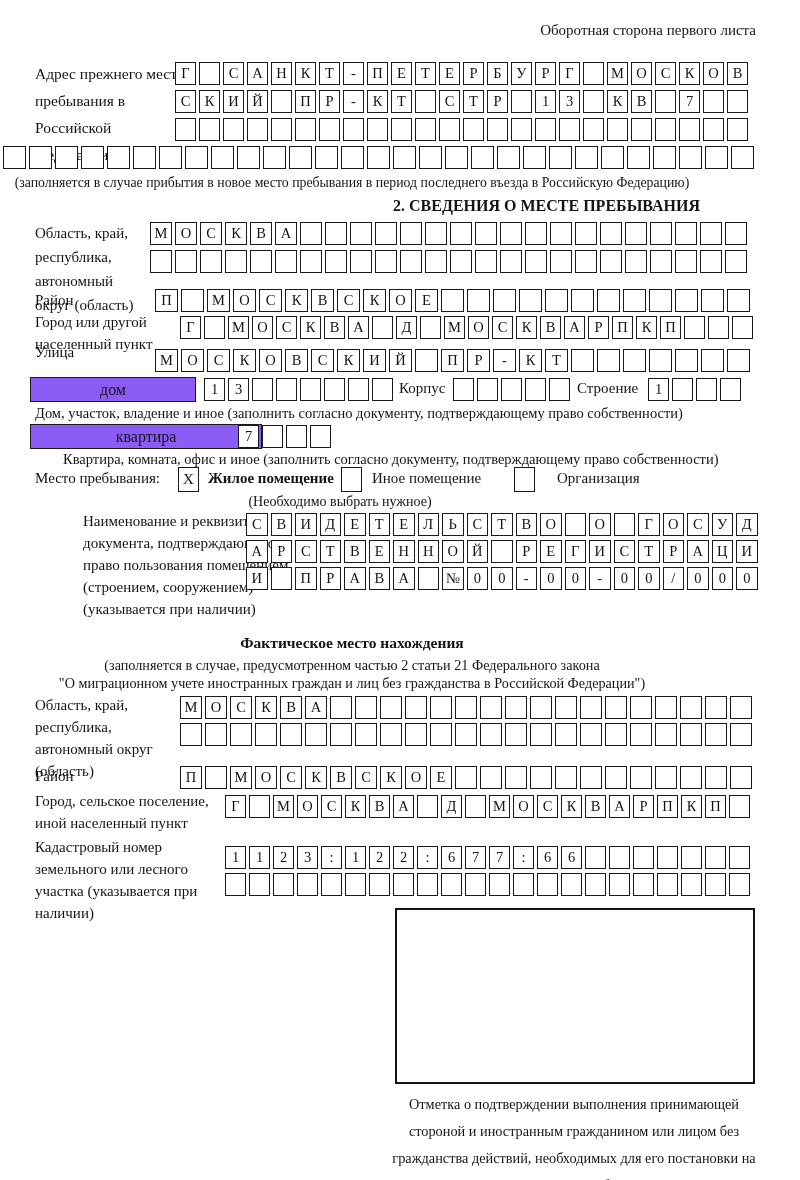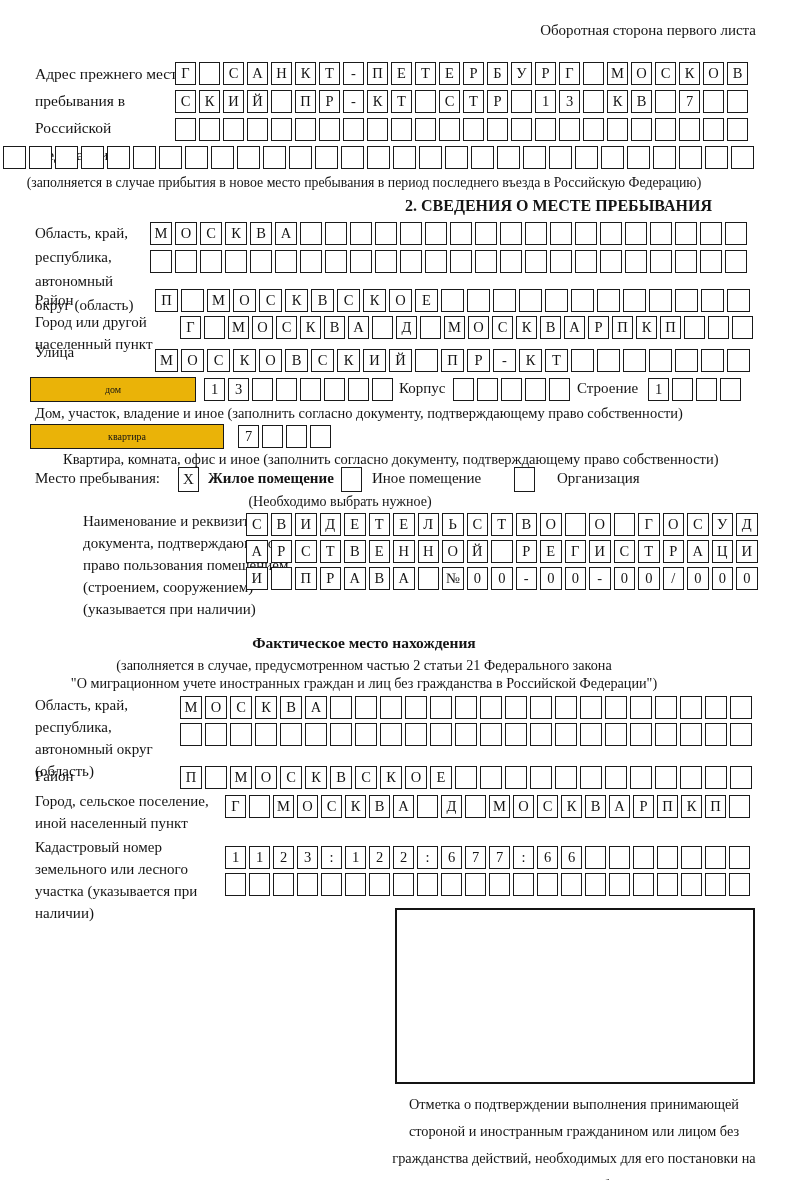--- a/index.html
+++ b/index.html
@@ -12,30 +12,30 @@
   .abs{position:absolute;}
   .label{position:absolute;font-size:15px;line-height:24px;}
   .addr-label{line-height:27px;}
   .cellrow{position:absolute;display:flex;gap:3px;}
   .cell{
     flex:0 0 var(--cw,21px);width:var(--cw,21px);height:23px;
     border:1.6px solid #1a1a1a;display:flex;align-items:center;justify-content:center;
     font-size:14.5px;line-height:1;background:#fff;
   }
   .widebox{
-    position:absolute;border:1.6px solid #1a1a1a;height:25px;background:#eab308;
-    display:flex;align-items:center;justify-content:center;font-size:10px;
+    position:absolute;border:1.6px solid #1a1a1a;height:25px;background:#8b5cf6;
+    display:flex;align-items:center;justify-content:center;font-size:16px;
   }
   .checkbox{
     position:absolute;width:21px;height:25px;border:1.7px solid #1a1a1a;background:#fff;
     display:flex;align-items:center;justify-content:center;font-size:15px;
   }
   .inline-lbl{position:absolute;font-size:15px;white-space:nowrap;}
   .note{position:absolute;font-size:13.8px;text-align:right;}
-  .center{left:16px;width:696px;text-align:center;}
+  .center{left:4px;width:696px;text-align:center;}
   .h-bold{position:absolute;font-weight:bold;font-size:16px;}
   .stampbox{position:absolute;border:2.2px solid #141414;background:#fff;}
   .caption{position:absolute;font-size:14.3px;line-height:27px;text-align:center;}
 </style>
 </head>
 <body>
 
 <div class="abs" style="top:22px;right:44px;font-size:15px;">Оборотная сторона первого листа</div>
 
 <div class="label addr-label" style="left:35px;top:60px;width:152px;font-size:15.5px;">Адрес прежнего места пребывания в Российской Федерации</div>
@@ -309,21 +309,21 @@
   </div>
 <div class="inline-lbl" style="left:577px;top:380px;">Строение</div>
 <div class="cellrow" style="left:648px;top:378px;--cw:21px;">
     <div class="cell">1</div>
     <div class="cell"></div>
     <div class="cell"></div>
     <div class="cell"></div>
   </div>
 <div class="note" style="left:35px;top:405px;font-size:14.5px;">Дом, участок, владение и иное (заполнить согласно документу, подтверждающему право собственности)</div>
 
-<div class="widebox" style="left:30px;top:424px;width:194px;">квартира</div>
+<div class="widebox" style="left:30px;top:424px;width:232px;">квартира</div>
 <div class="cellrow" style="left:238px;top:425px;--cw:21px;">
     <div class="cell">7</div>
     <div class="cell"></div>
     <div class="cell"></div>
     <div class="cell"></div>
   </div>
 <div class="note" style="left:35px;top:451px;font-size:14.5px;margin-left:28px;">Квартира, комната, офис и иное (заполнить согласно документу, подтверждающему право собственности)</div>
 
 <div class="inline-lbl" style="left:35px;top:470px;">Место пребывания:</div>
 <div class="checkbox" style="left:178px;top:467px;">X</div>

